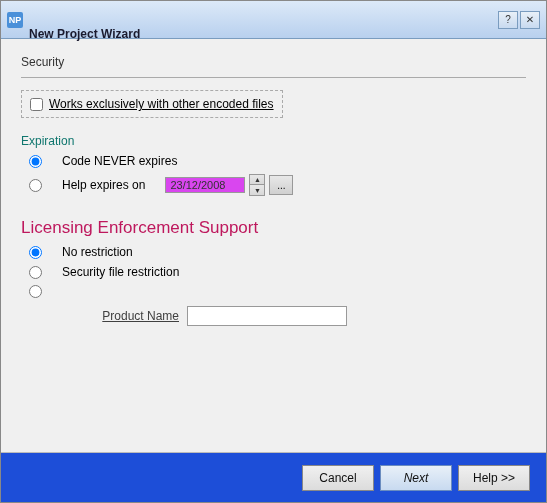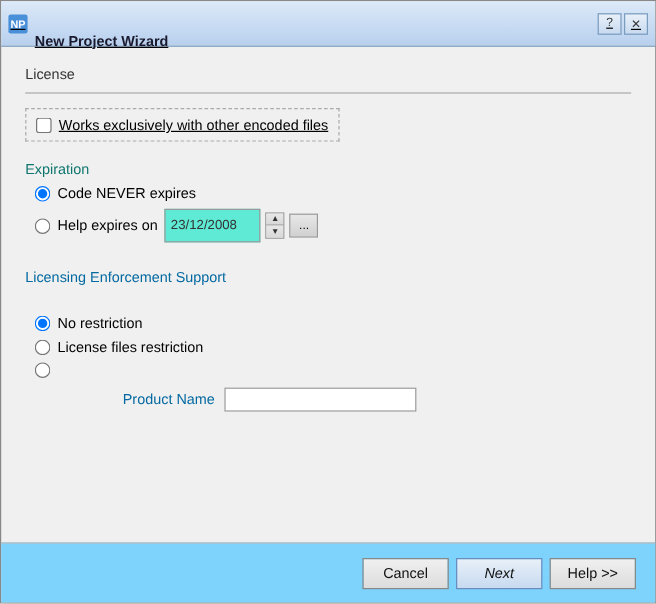--- a/index.html
+++ b/index.html
@@ -24,21 +24,20 @@
       box-shadow: 2px 2px 8px rgba(0,0,0,0.4);
     }
     .title-bar {
       background: linear-gradient(to bottom, #dce9f8, #b8d0ee);
       height: 38px;
       display: flex;
       align-items: center;
       padding: 16px 6px;
       border-bottom: 1px solid #7a9cbf;
       flex-shrink: 0;
-      text-decoration: underline;
     }
     .title-bar-icon {
       width: 16px;
       height: 16px;
       margin-right: 6px;
       background: #4a90d9;
       border-radius: 2px;
       display: flex;
       align-items: center;
       justify-content: center;
@@ -102,37 +101,37 @@
       margin-bottom: 16px;
     }
     .expiration-label {
       font-size: 12px;
       color: #0f766e;
       margin-bottom: 6px;
     }
     .radio-row {
       display: flex;
       align-items: center;
-      gap: 6px;
+      gap: 20px;
       margin-bottom: 6px;
       padding-left: 8px;
     }
     .radio-row input[type="radio"] {
       margin: 0;
     }
     .date-field-row {
       display: flex;
       align-items: center;
       gap: 4px;
     }
     .date-input {
       width: 80px;
-      height: 28px;
-      border: 1px solid #999;
-      background: #5eead4;
+      height: 16px;
+      border: 1px solid #999;
+      background: #d946ef;
       padding: 0 4px;
       font-size: 11px;
       color: #333;
     }
     .spin-btn {
       display: flex;
       flex-direction: column;
       width: 16px;
       border: 1px solid #999;
     }
@@ -157,49 +156,50 @@
       cursor: pointer;
       display: flex;
       align-items: center;
       justify-content: center;
       font-size: 10px;
     }
     .licensing-section {
       margin-bottom: 16px;
     }
     .licensing-label {
-      font-size: 12px;
-      color: #0369a1;
-      margin-bottom: 24px;
+      font-size: 17px;
+      color: #be185d;
+      margin-bottom: 7px;
     }
     .product-name-row {
       display: flex;
       align-items: center;
       gap: 8px;
       padding-left: 8px;
       margin-top: 8px;
     }
     .product-name-label {
       font-size: 12px;
-      color: #0369a1;
+      color: #404040;
       text-align: right;
       width: 150px;
+      text-decoration: underline;
     }
     .product-name-input {
       width: 160px;
       height: 20px;
       border: 1px solid #999;
       background: white;
       padding: 0 4px;
       font-size: 11px;
     }
     .spacer { flex: 1; }
     .footer {
       height: 50px;
-      background: #7dd3fc;
+      background: #1d4ed8;
       border-top: 1px solid #bbb;
       display: flex;
       align-items: center;
       justify-content: flex-end;
       padding: 0 16px;
       gap: 6px;
       flex-shrink: 0;
     }
     .footer-btn {
       height: 26px;
@@ -229,21 +229,21 @@
     <span class="title-text">New Project Wizard</span>
     <div class="title-buttons">
       <div class="title-btn">?</div>
       <div class="title-btn">✕</div>
     </div>
   </div>
 
   <div class="content">
 
     <div>
-      <div class="section-label">License</div>
+      <div class="section-label">Security</div>
       <div class="divider"></div>
       <div class="checkbox-row">
         <input type="checkbox" style="">
         <label>Works exclusively with other encoded files</label>
       </div>
     </div>
 
     <div class="expiration-section">
       <div class="expiration-label">Expiration</div>
       <div class="radio-row">
@@ -265,21 +265,21 @@
     </div>
 
     <div class="licensing-section">
       <div class="licensing-label">Licensing Enforcement Support</div>
       <div class="radio-row">
         <input type="radio" name="licensing" checked="" style="">
         <label>No restriction</label>
       </div>
       <div class="radio-row">
         <input type="radio" name="licensing" style="">
-        <label>License files restriction</label>
+        <label>Security file restriction</label>
       </div>
       <div class="radio-row">
         <input type="radio" name="licensing" style="">
       </div>
       <div class="product-name-row">
         <span class="product-name-label">Product Name</span>
         <input type="text" class="product-name-input" style="">
       </div>
     </div>
 

